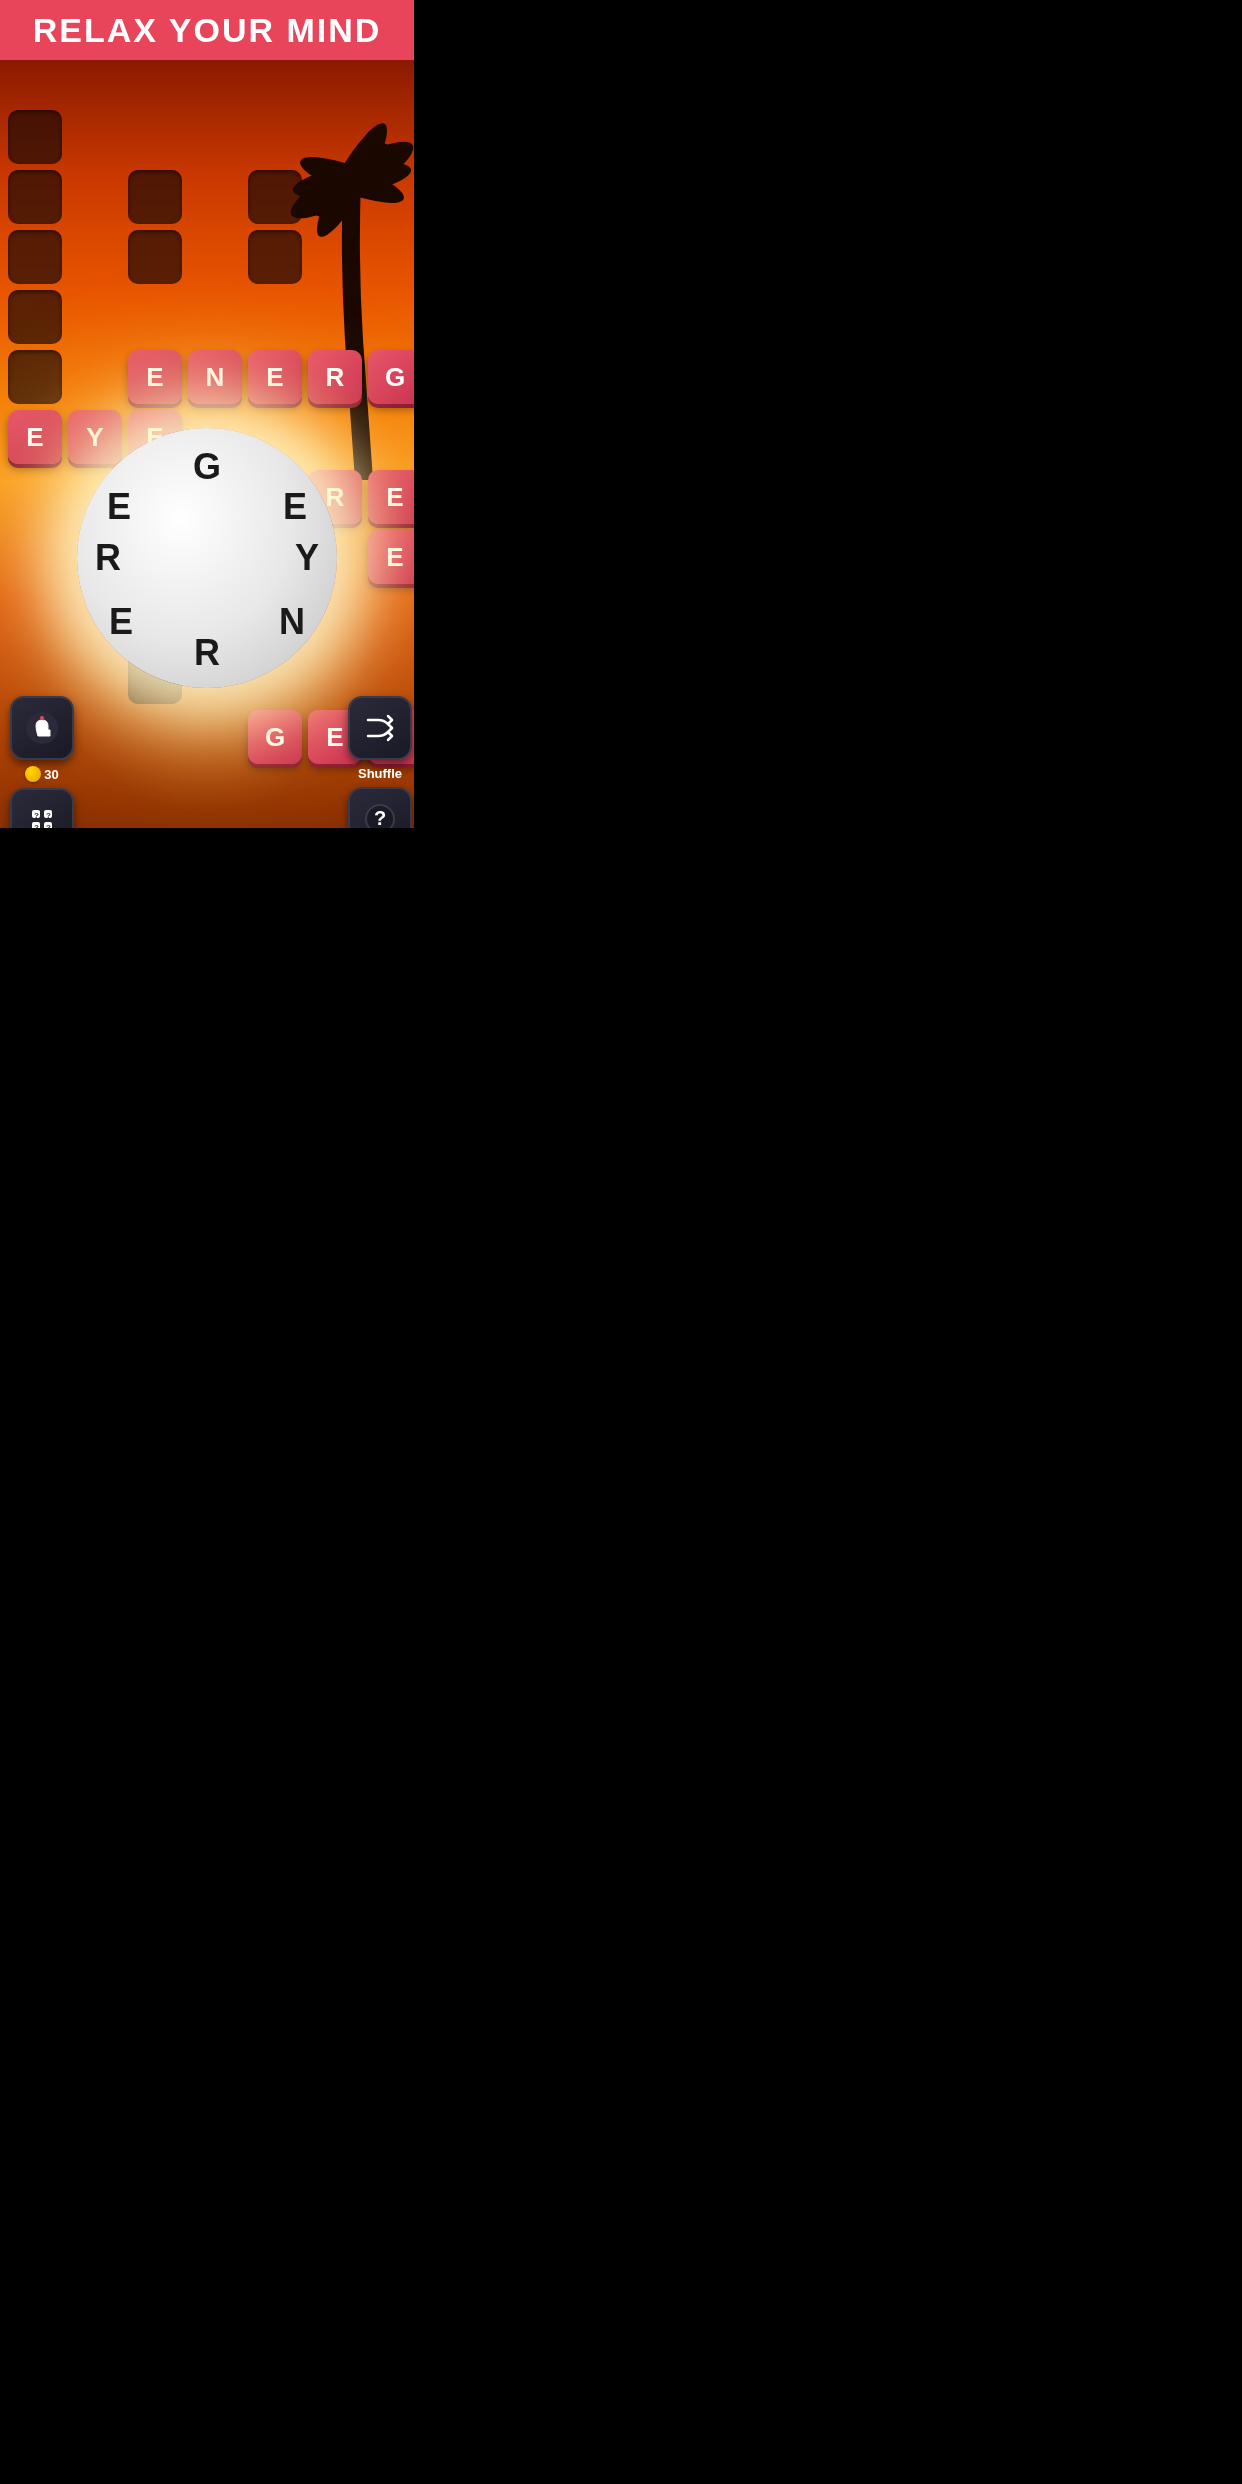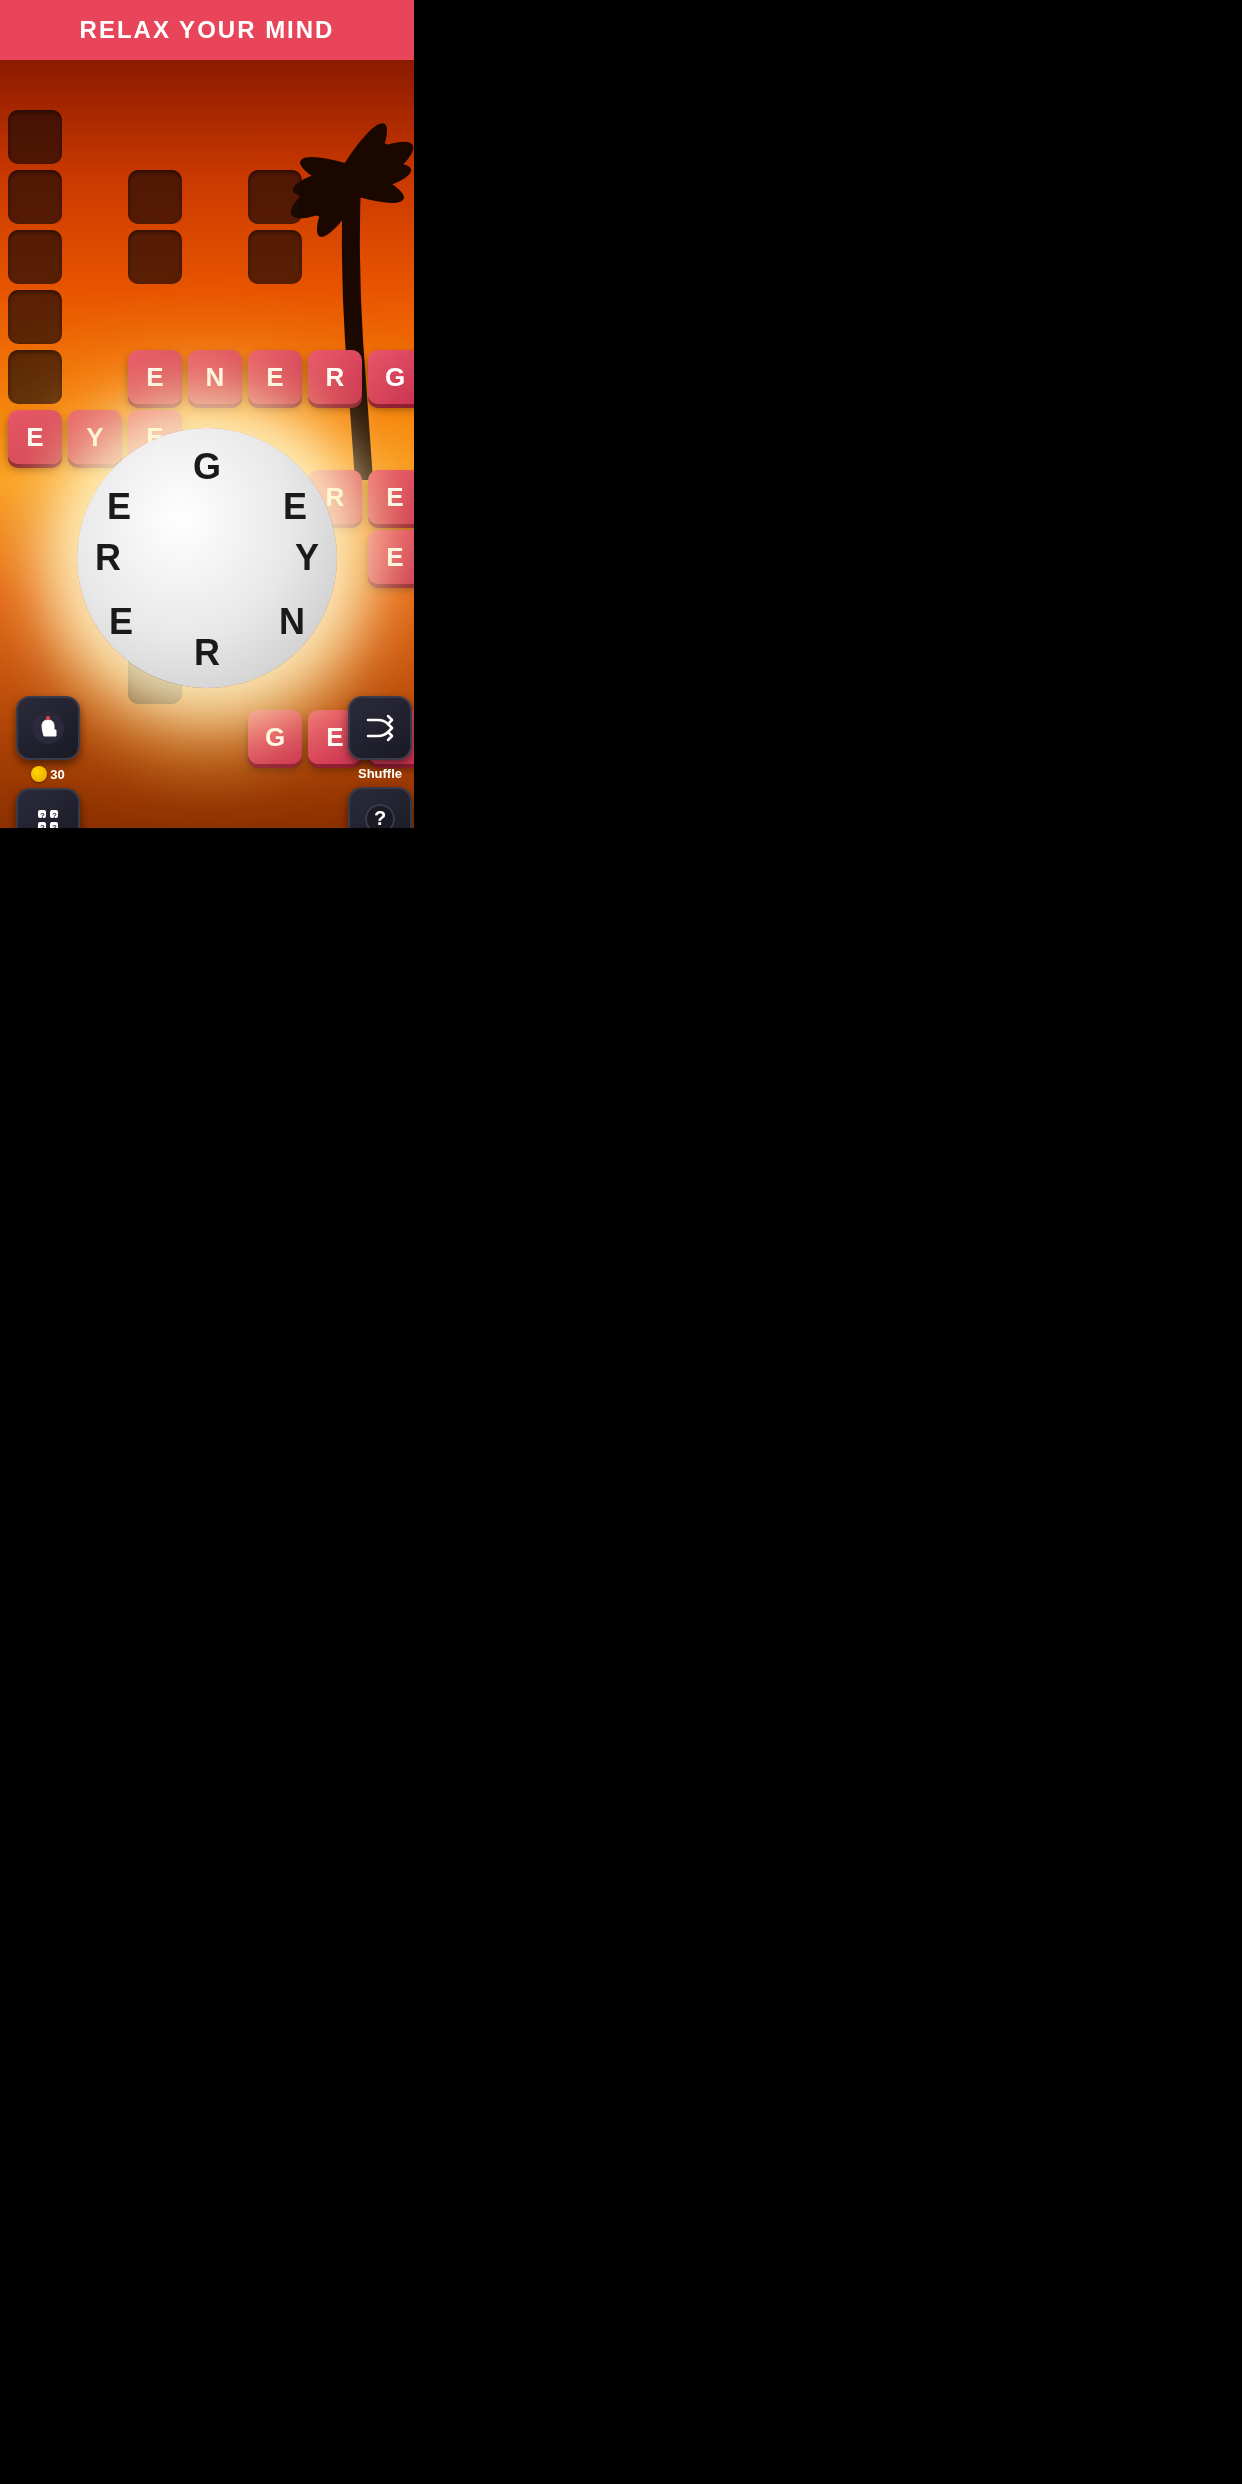--- a/index.html
+++ b/index.html
@@ -20,21 +20,21 @@
       background: #e8445a;
       display: flex;
       align-items: center;
       justify-content: center;
       z-index: 10;
       position: relative;
     }
 
     #header-title {
       color: white;
-      font-size: 24px;
+      font-size: 34px;
       font-weight: 900;
       letter-spacing: 2px;
       text-transform: uppercase;
     }
 
     
     #game-area {
       width: 100%;
       height: 768px;
       position: relative;
@@ -120,21 +120,21 @@
       font-size: 36px;
       font-weight: 900;
       color: #1a1a1a;
       font-family: 'Arial Black', Arial, sans-serif;
     }
 
     
     #bottom-bar {
       position: absolute;
       bottom: 0;
-      left: 14px;
+      left: 8px;
       right: 0;
       height: 140px;
       z-index: 20;
       display: flex;
       align-items: flex-start;
       justify-content: space-between;
       padding: 8px 2px;
     }
 
     .btn-group {

